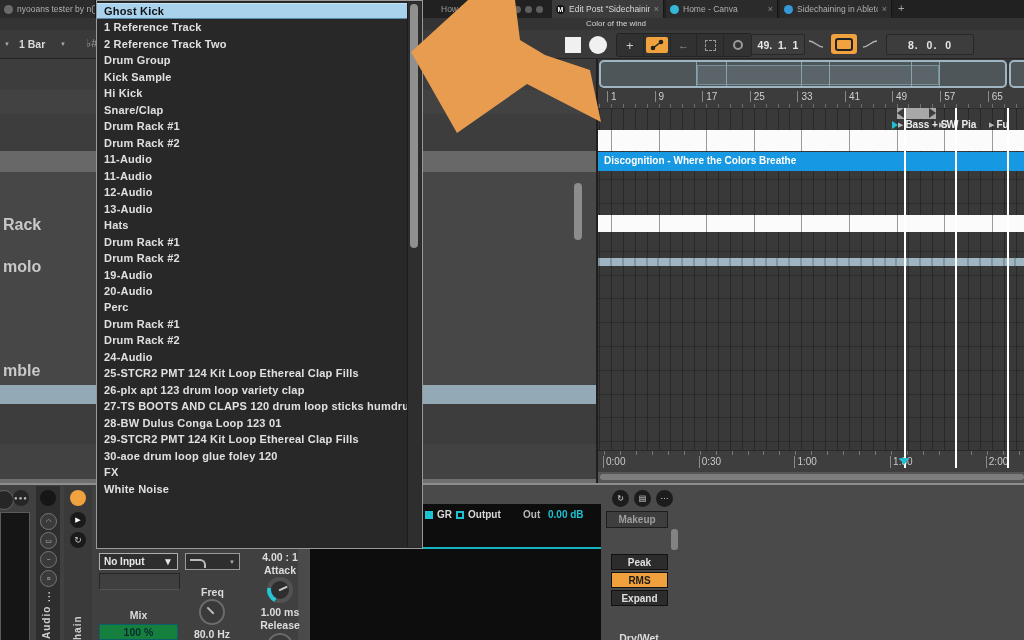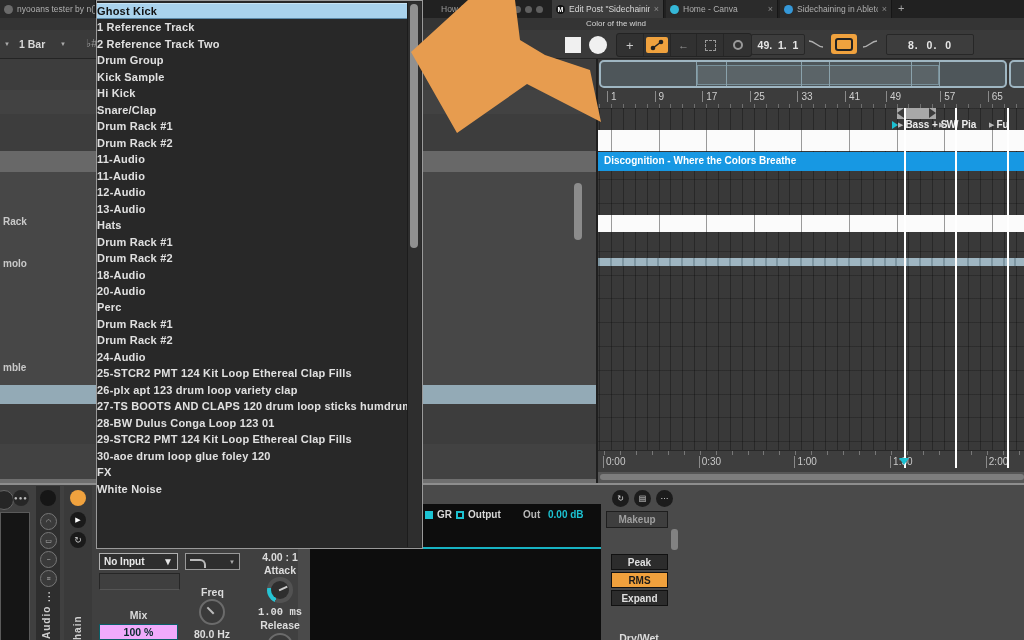--- a/index.html
+++ b/index.html
@@ -51,21 +51,21 @@
   .lrow{left:0;width:596px;}
   #lp-r1{top:58px;height:32px;background:#3d3d3d;border-bottom:1px solid #2b2b2b;}
   #lp-r2{top:90px;height:24px;background:#424242;border-bottom:1px solid #2b2b2b;}
   #lp-r3{top:114px;height:37px;background:#3d3d3d;}
   #lp-band{top:151px;height:21px;background:#686868;}
   #lp-mid{top:172px;height:213px;background:#474747;}
   #lp-sel{top:385px;height:19px;background:#93aab6;}
   #lp-low{top:404px;height:40px;background:#3d3d3d;border-bottom:1px solid #2e2e2e;}
   #lp-low2{top:444px;height:35px;background:#424242;}
   #lp-strip{top:479px;height:6px;background:#6f6f6f;}
-  .frag{left:3px;font-size:10px;font-weight:600;color:#c9c9c9;}
+  .frag{left:3px;font-size:16px;font-weight:600;color:#c9c9c9;}
   #lp-scroll{left:574px;top:183px;width:8px;height:57px;background:#8c8c8c;border-radius:4px;}
   #band-tri{left:556px;top:157px;font-size:8px;color:#a8a8a8;}
   #band-more{left:571px;top:153px;width:16px;height:16px;border-radius:50%;background:#1c1c1c;
              color:#cfcfcf;font-size:7px;display:flex;align-items:center;justify-content:center;
              letter-spacing:1px;}
 
   
   #arr{left:596px;top:58px;width:428px;height:425px;background:#383838;
        border-left:2px solid #1f1f1f;box-sizing:border-box;}
   #ov{left:1px;top:2px;width:404px;height:24px;border:2px solid #9fb6c2;border-radius:5px;
@@ -133,39 +133,39 @@
   #dev-on{left:6px;top:4px;width:16px;height:16px;background:#f0a23e;}
   #dev-play{left:6px;top:26px;width:16px;height:16px;background:#1a1a1a;color:#fff;font-size:7px;}
   #dev-loop{left:6px;top:46px;width:16px;height:16px;background:#1a1a1a;color:#ccc;font-size:9px;}
   .ctl-label{font-size:10.5px;font-weight:600;color:#dcdcdc;text-align:center;}
   #noinput{left:99px;top:68px;width:79px;height:17px;background:#2e2e2e;border:1px solid #b0b0b0;
            display:flex;align-items:center;justify-content:space-between;padding:0 4px;box-sizing:border-box;}
   #noinput span{font-size:10px;font-weight:600;color:#e8e8e8;}
   #sunkbox{left:99px;top:88px;width:79px;height:15px;background:#3f3f3f;border:1px solid #262626;
            border-bottom-color:#555;}
   #mix-label{left:99px;top:124px;width:79px;}
-  #mix-value{left:99px;top:139px;width:79px;height:16px;background:#f0abfc;border:1px solid #0a5f68;
+  #mix-value{left:99px;top:139px;width:79px;height:16px;background:#15803d;border:1px solid #0a5f68;
              color:#072a2e;font-size:10.5px;font-weight:700;display:flex;align-items:center;
              justify-content:center;box-sizing:border-box;}
   #curvedd{left:185px;top:68px;width:55px;height:17px;background:#2e2e2e;border:1px solid #999;
            display:flex;align-items:center;justify-content:space-between;padding:0 4px;box-sizing:border-box;}
   #curve-glyph{width:14px;height:7px;border-top:2px solid #bbb;border-right:2px solid #bbb;
                border-top-right-radius:6px;margin-top:4px;}
   #freq-label{left:185px;top:101px;width:55px;}
   #freq-value{left:180px;top:143px;width:64px;}
   .knob{border-radius:50%;}
   #freq-knob{left:199px;top:114px;width:26px;height:26px;background:#3a3a3a;border:2px solid #6b6b6b;box-sizing:border-box;}
   #freq-ptr{left:11px;top:11px;width:2px;height:9px;background:#bbb;transform-origin:1px 1px;transform:rotate(135deg);}
   #ratio-value{left:250px;top:66px;width:60px;}
   #attack-label{left:250px;top:79px;width:60px;}
   #attack-knob{left:267px;top:92px;width:26px;height:26px;
       background:conic-gradient(from 205deg,#26c4d4 0deg 75deg,#525252 75deg 360deg);}
   #attack-inner{left:4px;top:4px;width:18px;height:18px;background:#2e2e2e;border-radius:50%;}
   #attack-ptr{left:12px;top:12px;width:2px;height:9px;background:#ccc;transform-origin:1px 1px;transform:rotate(245deg);}
-  #attack-value{left:250px;top:121px;width:60px;font-family:Liberation Mono, monospace;}
+  #attack-value{left:250px;top:121px;width:60px;}
   #release-label{left:250px;top:134px;width:60px;}
   #release-knob{left:267px;top:148px;width:26px;height:26px;background:#3a3a3a;border:2px solid #6b6b6b;box-sizing:border-box;}
   #display{left:310px;top:19px;width:291px;height:138px;background:#0d0d0d;}
   .hdr-sq{top:7px;width:8px;height:8px;}
   #gr-sq{left:115px;background:#1cc2d2;}
   #out-sq{left:146px;border:2px solid #1cc2d2;box-sizing:border-box;}
   .hdr-txt{top:5px;font-size:10px;font-weight:600;color:#d8d8d8;}
   .cyan-txt{color:#1cc2d2;}
   #cyan-line{left:0;top:43px;width:291px;height:2px;background:#17b2c2;}
   .devbtn{left:611px;width:57px;height:16px;background:#2c2c2c;border:1px solid #111;
@@ -174,21 +174,21 @@
   #makeup-btn{left:606px;top:26px;width:62px;height:17px;background:#3e3e3e;border:1px solid #1e1e1e;color:#9e9e9e;}
   #rms-btn{background:#f0a13d;color:#1a1a1a;}
   .ico-circ{top:5px;width:17px;height:17px;background:#1c1c1c;color:#ddd;font-size:8px;}
   #drywet-label{left:606px;top:147px;width:66px;text-align:center;font-size:10.5px;font-weight:600;color:#dcdcdc;}
   #disp-scroll{left:671px;top:44px;width:7px;height:21px;background:#828282;border-radius:3px;}
 
   
   #dropdown{left:96px;top:0;width:327px;height:549px;background:#282828;
             border:1px solid #9a9a9a;box-sizing:border-box;z-index:40;}
   #dd-list{left:0;top:2px;width:312px;}
-  .dd-item{height:16.48px;line-height:16.48px;font-size:11px;font-weight:600;
+  .dd-item{height:16.48px;line-height:16.48px;padding-left:7px;font-size:11px;font-weight:600;
            color:#e0e0e0;white-space:nowrap;overflow:hidden;letter-spacing:0.2px;}
   .dd-item.sel{background:#a9d2ec;color:#111;box-shadow:inset 0 -1px 0 #5c89a8, inset 0 1px 0 #c8e4f4;}
   #dd-sbtrack{right:1px;top:1px;width:13px;height:545px;background:#2e2e2e;border-left:1px solid #1c1c1c;}
   #dd-sbthumb{left:2px;top:2px;width:8px;height:244px;background:#909090;border-radius:4px;}
 
   
   #arrow{left:404px;top:0;z-index:60;}
 </style>
 </head>
 <body>
@@ -312,21 +312,21 @@
     </div>
     <div id="ov-frag" class="abs"></div>
     <div id="ruler" class="abs">
       <div id="barnum-holder">
           <div class="barnum abs" style="left: 9px;">1</div>
           <div class="barnum abs" style="left: 56.6px;">9</div>
           <div class="barnum abs" style="left: 104.2px;">17</div>
           <div class="barnum abs" style="left: 151.8px;">25</div>
           <div class="barnum abs" style="left: 199.4px;">33</div>
           <div class="barnum abs" style="left: 247px;">41</div>
-          <div class="barnum abs" style="left: 288px;">49</div>
+          <div class="barnum abs" style="left: 294px;">49</div>
           <div class="barnum abs" style="left: 342.2px;">57</div>
           <div class="barnum abs" style="left: 389.8px;">65</div>
         </div>
       <div id="ruler-ticks" class="abs"></div>
     </div>
     <div id="grid" class="abs"></div>
     <div id="laneA" class="abs lane-white"></div>
     <div id="clip" class="abs">
       <span id="clip-title" class="abs">Discognition - Where the Colors Breathe</span>
     </div>
@@ -452,21 +452,21 @@
         <div class="dd-item">Snare/Clap</div>
         <div class="dd-item">Drum Rack #1</div>
         <div class="dd-item">Drum Rack #2</div>
         <div class="dd-item">11-Audio</div>
         <div class="dd-item">11-Audio</div>
         <div class="dd-item">12-Audio</div>
         <div class="dd-item">13-Audio</div>
         <div class="dd-item">Hats</div>
         <div class="dd-item">Drum Rack #1</div>
         <div class="dd-item">Drum Rack #2</div>
-        <div class="dd-item">18-Audio</div>
+        <div class="dd-item">19-Audio</div>
         <div class="dd-item">20-Audio</div>
         <div class="dd-item">Perc</div>
         <div class="dd-item">Drum Rack #1</div>
         <div class="dd-item">Drum Rack #2</div>
         <div class="dd-item">24-Audio</div>
         <div class="dd-item">25-STCR2 PMT 124 Kit Loop Ethereal Clap Fills</div>
         <div class="dd-item">26-plx apt 123 drum loop variety clap</div>
         <div class="dd-item">27-TS BOOTS AND CLAPS 120 drum loop sticks humdrum</div>
         <div class="dd-item">28-BW Dulus Conga Loop 123 01</div>
         <div class="dd-item">29-STCR2 PMT 124 Kit Loop Ethereal Clap Fills</div>

